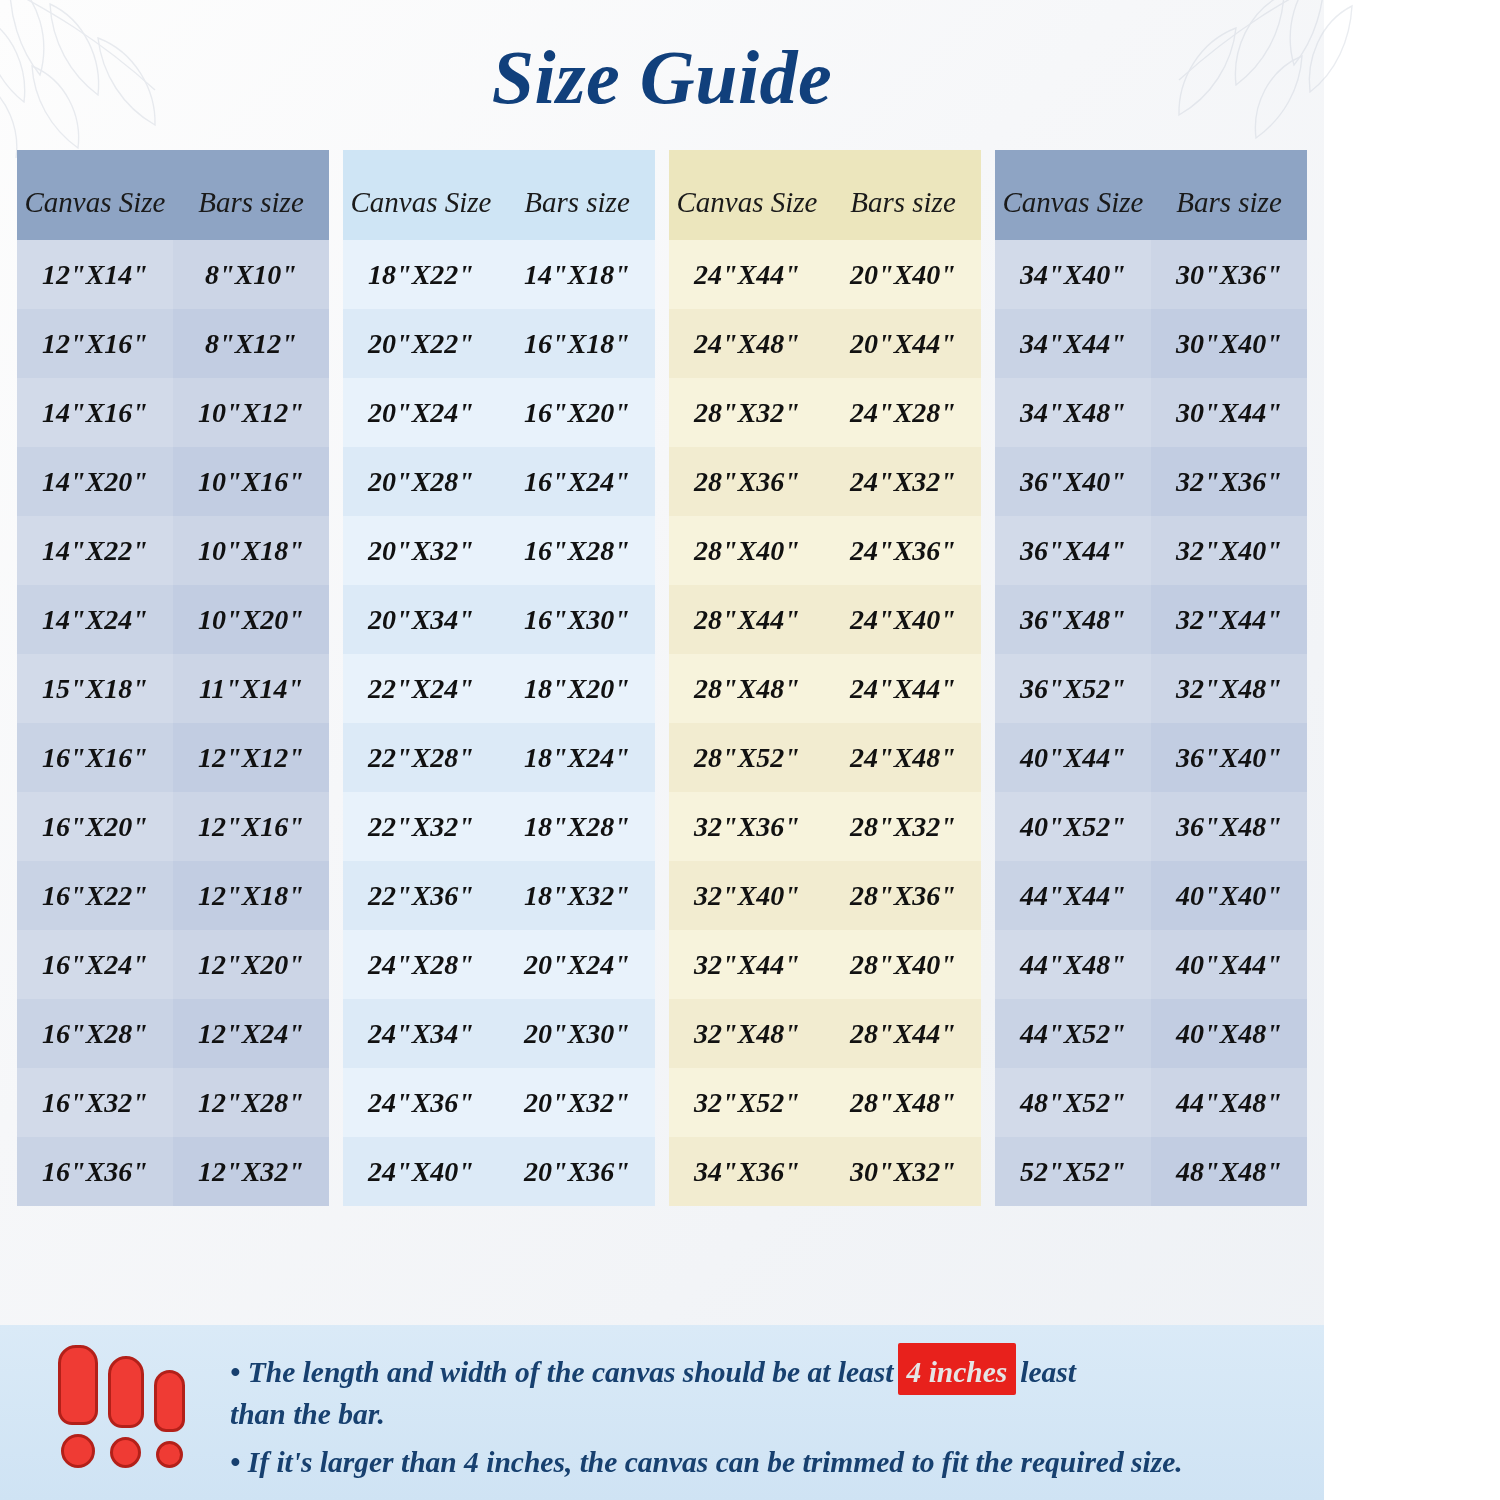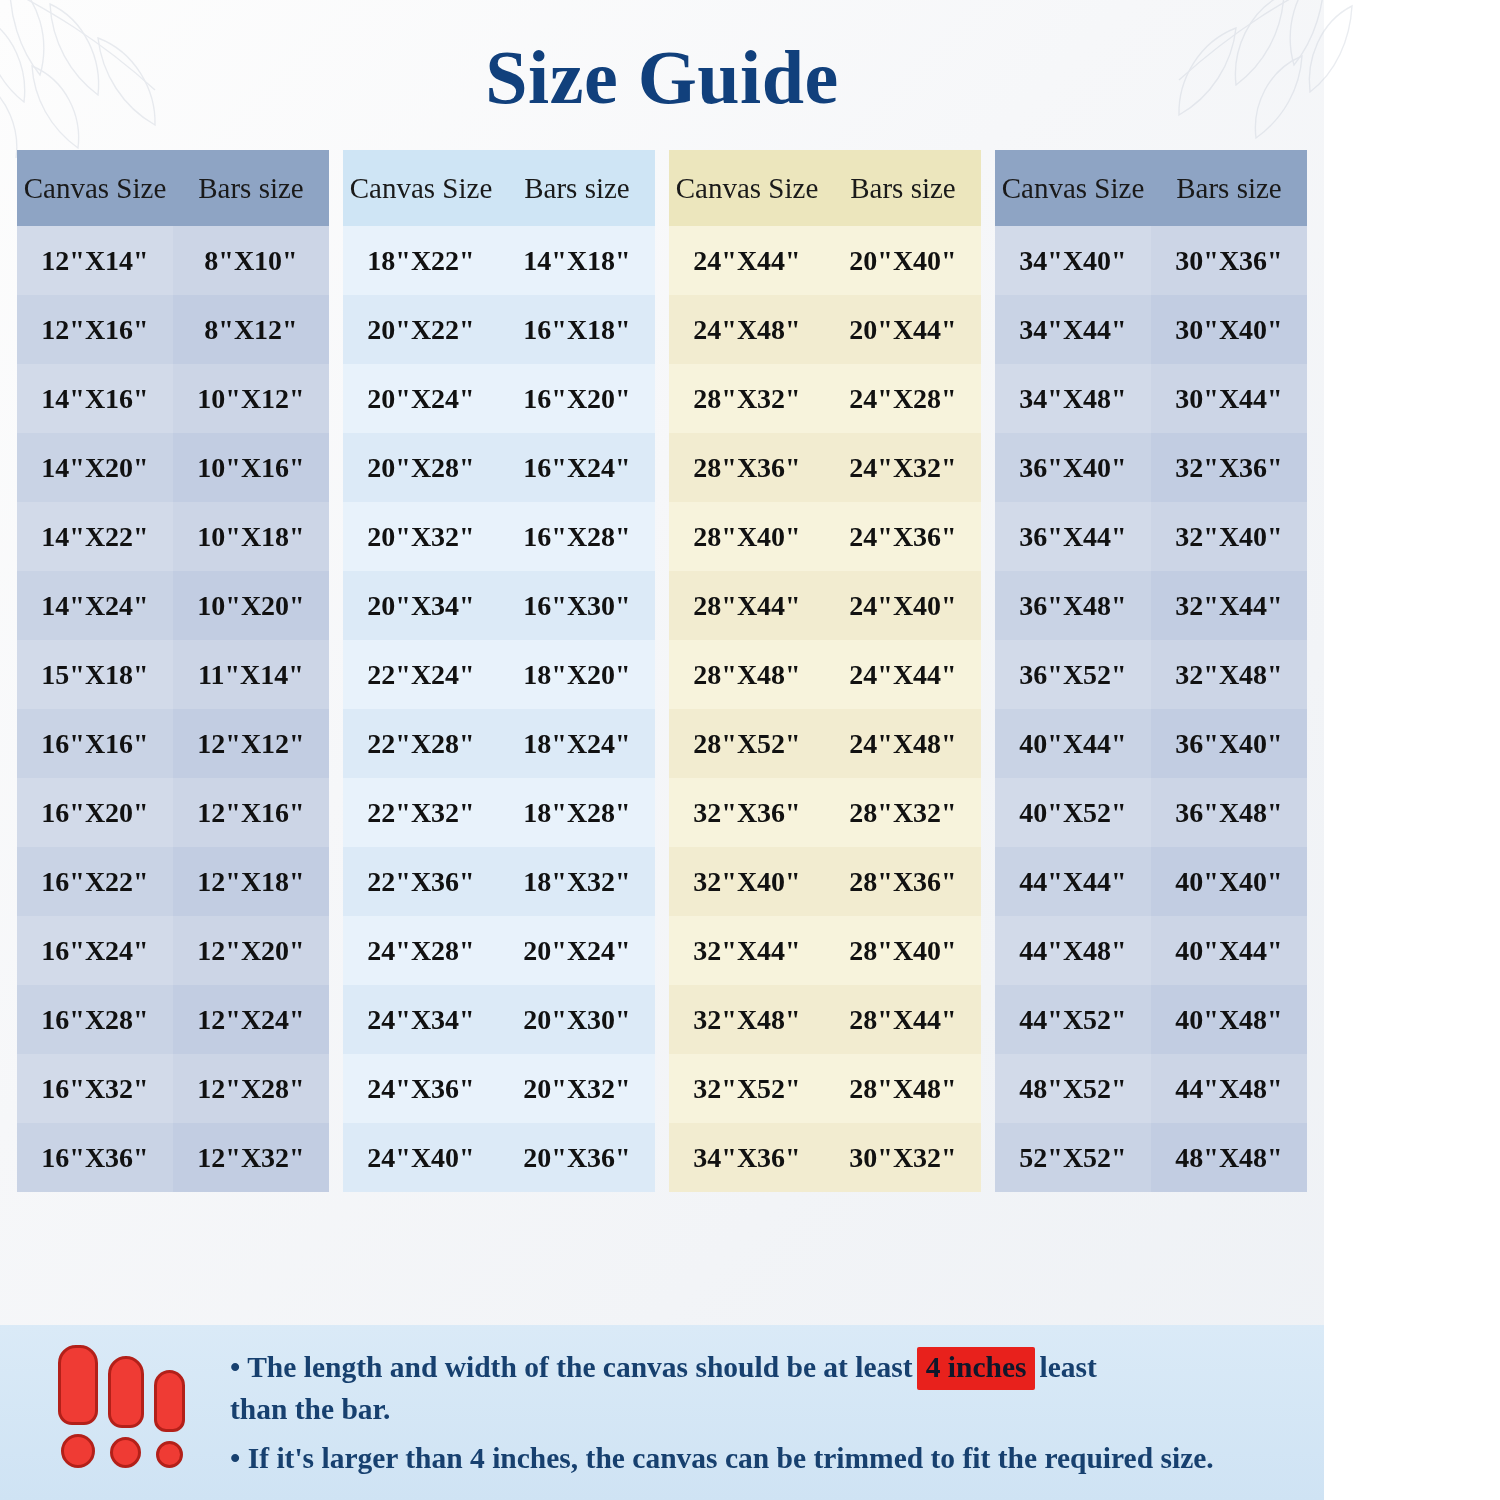--- a/index.html
+++ b/index.html
@@ -12,20 +12,21 @@
     background: #ffffff;
     font-family: "Liberation Serif", serif;
     position: relative;
     overflow: hidden;
   }
   .page {
     position: relative;
     width: 1324px;
     height: 1500px;
     background: linear-gradient(135deg, #fdfdfd 0%, #f6f7f9 40%, #eef1f5 100%);
+    font-style: italic;
   }
   .leaf-deco {
     position: absolute;
     opacity: 0.35;
     pointer-events: none;
   }
   .leaf-tl { top: -30px; left: -20px; }
   .leaf-tr { top: -40px; right: -30px; }
 
   .title {
@@ -53,21 +54,21 @@
     flex-direction: column;
   }
   .thead {
     display: flex;
   }
   .th {
     flex: 1 1 0;
     text-align: center;
     font-size: 29px;
     color: #1a1a1a;
-    padding: 22px 0 21px 0;
+    padding: 36px 0 21px 0;
     font-family: "Liberation Serif", serif;
   }
   .tbody .tr {
     display: flex;
   }
   .td {
     flex: 1 1 0;
     text-align: center;
     font-size: 28px;
     font-weight: bold;
@@ -146,22 +147,22 @@
   .note {
     color: #17406f;
     font-size: 29.5px;
     font-weight: bold;
     line-height: 1.32;
     font-family: "Liberation Serif", serif;
   }
   .note + .note { margin-top: 10px; }
   .hl {
     background: #e8211c;
-    color: #0f172a;
-    padding: 1px 9px 3px 9px;
+    color: #e5e5e5;
+    padding: 10px 9px 3px 9px;
     margin: 0 4px;
     border-radius: 2px;
     display: inline-block;
   }
 </style>
 </head>
 <body>
 
 <div class="page">
 

